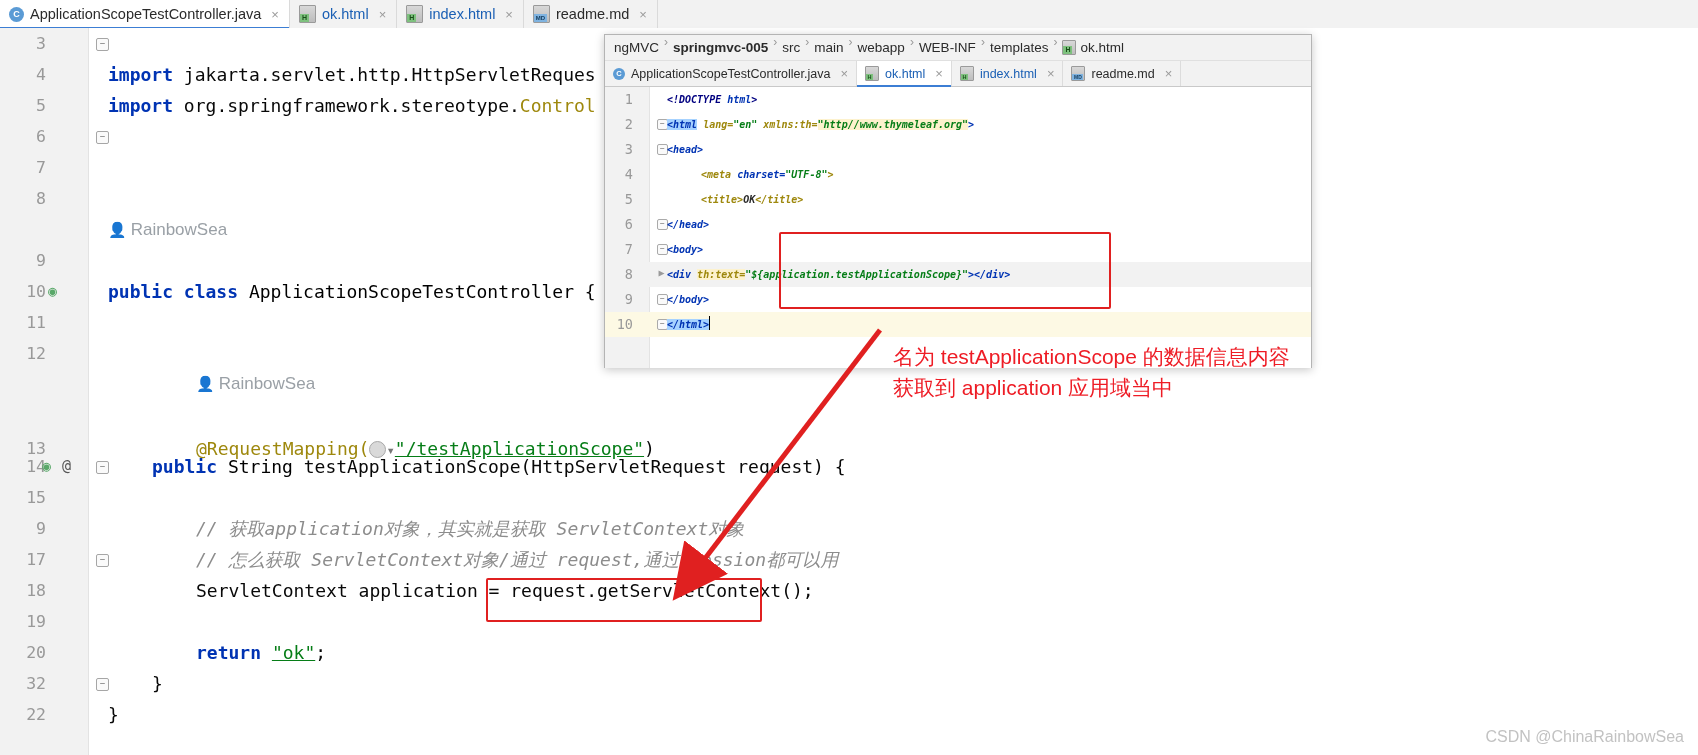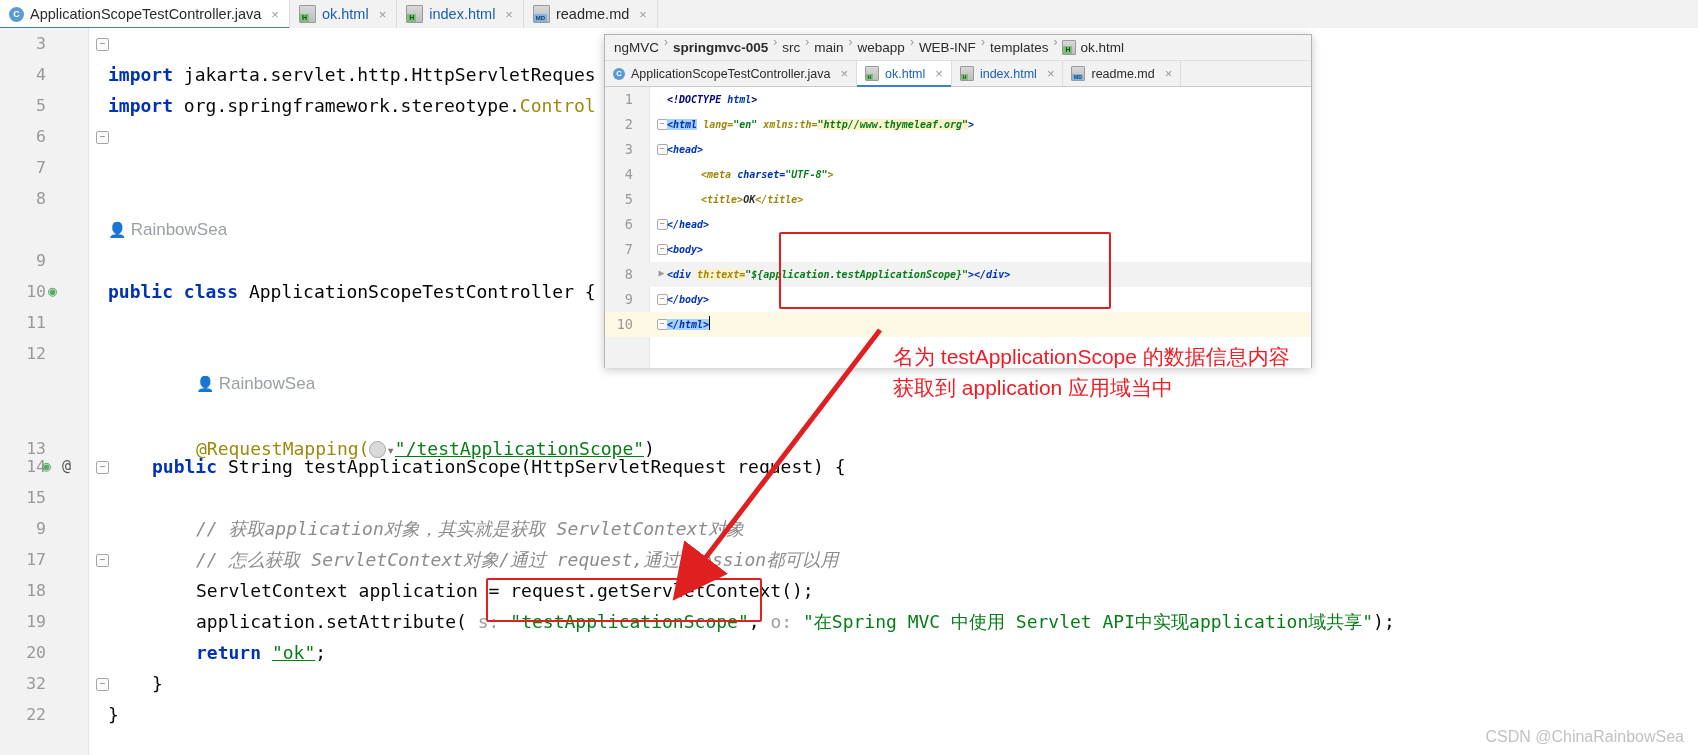--- a/index.html
+++ b/index.html
@@ -269,21 +269,20 @@
     <span class="jcode" style="left:196px"><span class="cmt">// 怎么获取 ServletContext对象/通过 request,通过 session都可以用</span></span>
   </div>
 
   <div class="jrow" style="top:547px">
     <span class="lnum">18</span>
     <span class="jcode" style="left:196px">ServletContext application = request.getServletContext();</span>
   </div>
 
   <div class="jrow" style="top:578px">
     <span class="lnum">19</span>
-    <span class="jcode" style="left:196px"><span>application.setAttribute(</span> <span class="hintlabel">s:</span> <span class="str">"testApplicationScope"</span><span>,</span> <span class="hintlabel">o:</span> <span class="str">"在Spring MVC 中使用 Servlet API中实现application域共享"</span><span>);</span></span>
   </div>
 
   <div class="jrow" style="top:609px">
     <span class="lnum">20</span>
     <span class="jcode" style="left:196px"><span class="k">return</span> <span class="str" style="text-decoration:underline">"ok"</span><span>;</span></span>
   </div>
 
   <div class="jrow" style="top:640px">
     <span class="lnum">32</span>
     <span class="fold" style="left:96px">−</span>

